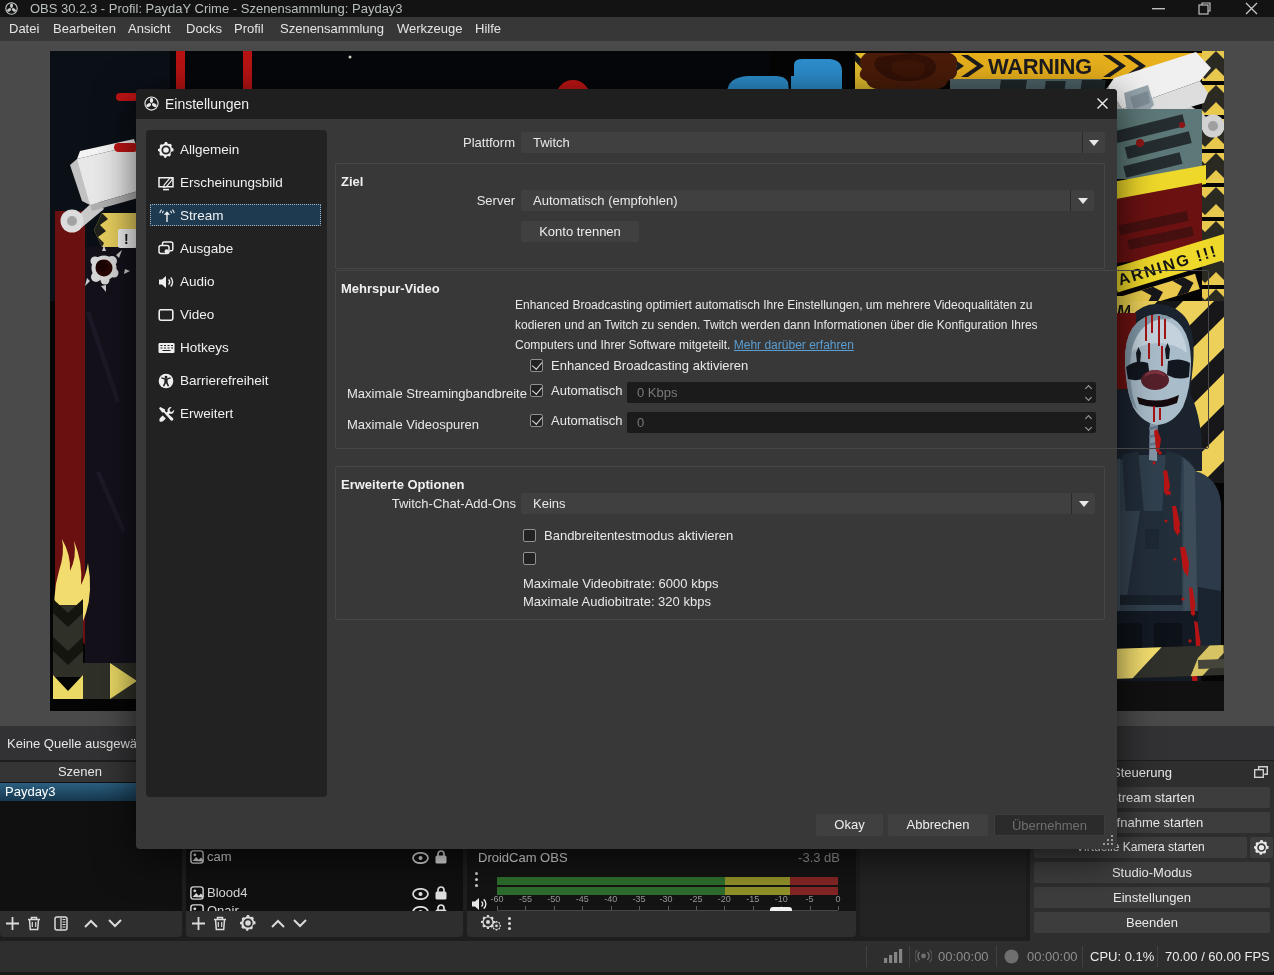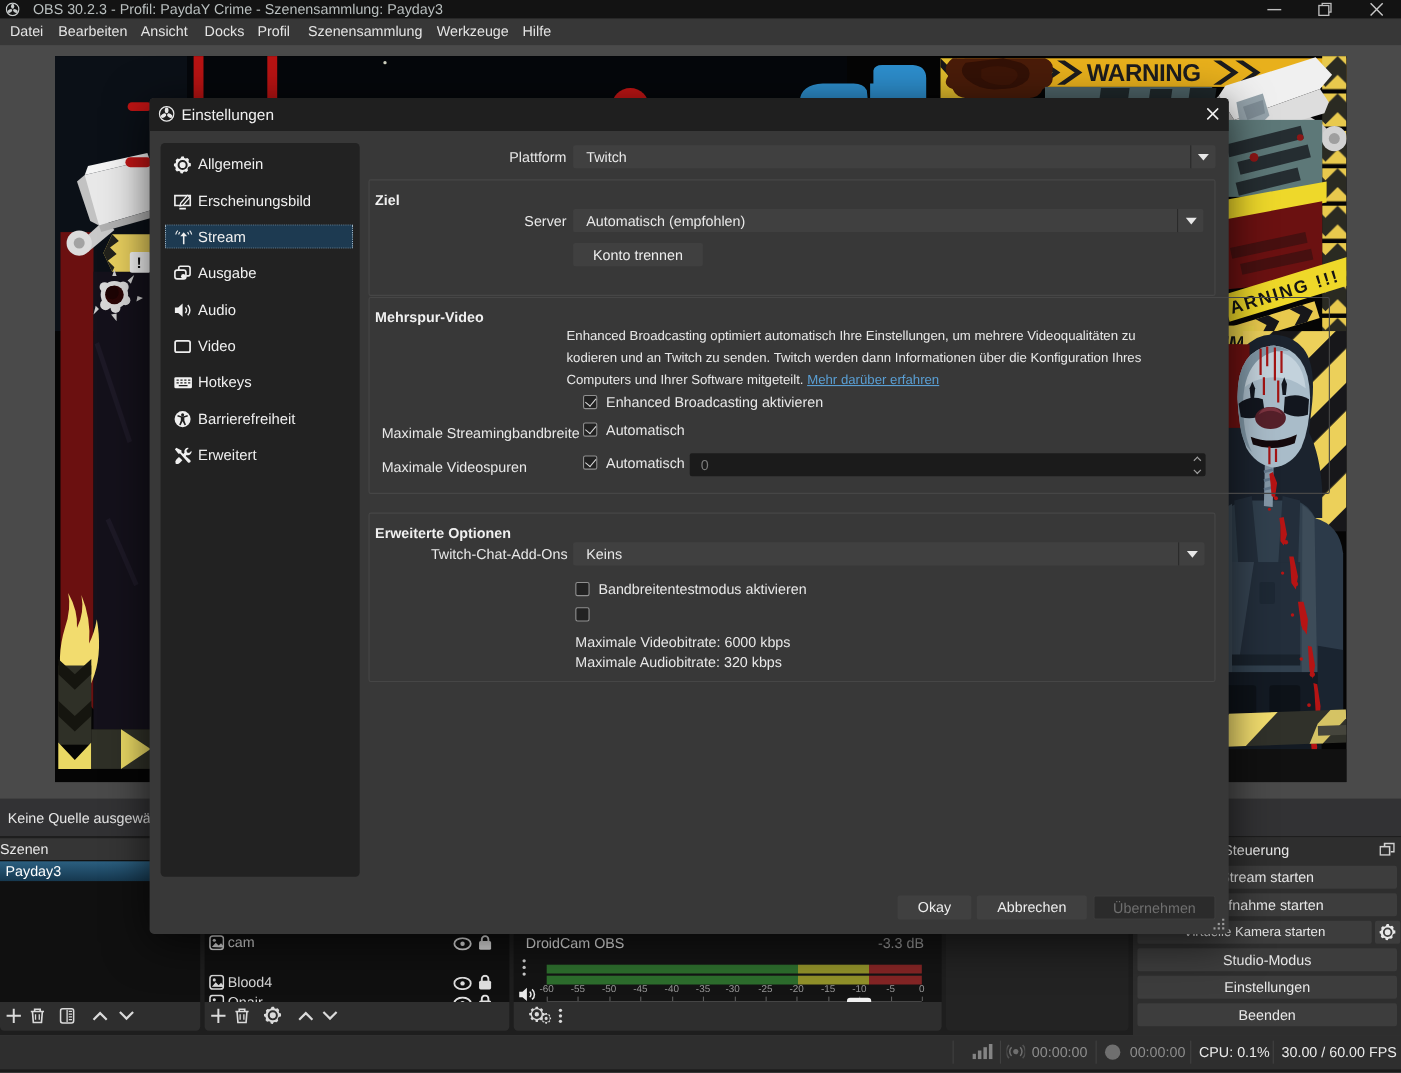--- a/index.html
+++ b/index.html
@@ -9,21 +9,21 @@
 
 #titlebar{left:0;top:0;width:1274px;height:17px;background:#131313;color:#b9bfbf;font-size:13px;line-height:17px}
 #titlebar .ttxt{position:absolute;left:30px;top:0}
 #menubar{left:0;top:17px;width:1274px;height:24px;background:#373737;font-size:13px;color:#e4e4e4}
 #menubar span{position:absolute;top:4px}
 
 #canvas{left:50px;top:51px;width:1174px;height:660px;background:#030303}
 
 #srcbar{left:0;top:726px;width:1274px;height:34px;background:#323234;font-size:13px;color:#e6e6e6}
 #dockbase{left:0;top:760px;width:1274px;height:181px;background:#1e1e1e}
-.dockhead{position:absolute;top:762px;height:20px;background:#353535;font-size:13px;color:#e6e6e6;text-align:left;line-height:20px}
+.dockhead{position:absolute;top:762px;height:20px;background:#353535;font-size:13px;color:#e6e6e6;text-align:center;line-height:20px}
 .docklist{position:absolute;top:782px;height:129px;background:#101010}
 .docktool{position:absolute;top:911px;height:26px;background:#2e2e2e;border-radius:0 0 4px 4px}
 #statusbar{left:0;top:941px;width:1274px;height:31px;background:#2e2e2e;font-size:13px}
 #statusbottom{left:0;top:972px;width:1274px;height:3px;background:#1a1a1a}
 .sdiv{position:absolute;top:946px;width:1px;height:21px;background:#414141}
 
 .ctlbtn{position:absolute;height:21px;white-space:nowrap;overflow:hidden;background:#3d3d3d;border-radius:2px;font-size:13px;color:#e8e8e8;text-align:center;line-height:21px}
 
 #dialog{left:136px;top:89px;width:981px;height:760px;background:#383838;border-radius:4px;box-shadow:0 8px 40px rgba(0,0,0,.65)}
 #dlgtitle{position:absolute;left:0;top:0;width:100%;height:30px;background:#1f1f1f;border-radius:4px 4px 0 0;color:#f0f0f0;font-size:14px}
@@ -505,21 +505,21 @@
       <path d="M4.6 3.1a5.4 5.4 0 0 0 0 7.8M12.4 3.1a5.4 5.4 0 0 1 0 7.8"></path>
       <path d="M2.3 1a8.5 8.5 0 0 0 0 12M14.7 1a8.5 8.5 0 0 1 0 12" opacity="0.55"></path>
     </g>
   </svg>
 <svg class="abs" style="left:1004px;top:949px" width="15" height="15" viewBox="0 0 15 15">
     <circle cx="7.5" cy="7.5" r="7" fill="#6f6f6f"></circle>
   </svg>
 <div class="abs" style="left:938px;top:949px;font-size:13px;color:#8d8d8d">00:00:00</div>
 <div class="abs" style="left:1027px;top:949px;font-size:13px;color:#8d8d8d">00:00:00</div>
 <div class="abs" style="left:1090px;top:949px;font-size:13px;color:#eaeaea">CPU: 0.1%</div>
-<div class="abs" style="left:1165px;top:949px;font-size:13px;color:#eaeaea">30.00 / 60.00 FPS</div>
+<div class="abs" style="left:1165px;top:949px;font-size:13px;color:#eaeaea">70.00 / 60.00 FPS</div>
 
 <div class="abs" id="dialog">
   <div id="dlgtitle">
     <svg style="position:absolute;left:8px;top:7px" width="15" height="15" viewBox="0 0 24 24">
         <circle cx="12" cy="12" r="10.5" fill="none" stroke="#e8e8e8" stroke-width="1.8"></circle>
         <g fill="#e8e8e8">
           <ellipse cx="12" cy="6.8" rx="2.7" ry="4.2"></ellipse>
           <ellipse cx="12" cy="6.8" rx="2.7" ry="4.2" transform="rotate(120 12 12)"></ellipse>
           <ellipse cx="12" cy="6.8" rx="2.7" ry="4.2" transform="rotate(240 12 12)"></ellipse>
         </g>
@@ -596,20 +596,24 @@
 
   <div class="gbox" style="left:199px;top:181px;width:874px;height:179px">
       <span class="gtitle">Mehrspur-Video</span>
     </div>
   <div class="glabel" style="left:379px;top:207px;width:600px;line-height:19.8px;font-size:12px">Enhanced Broadcasting optimiert automatisch Ihre Einstellungen, um mehrere Videoqualitäten zu<br>kodieren und an Twitch zu senden. Twitch werden dann Informationen über die Konfiguration Ihres<br>Computers und Ihrer Software mitgeteilt. <a class="lnk">Mehr darüber erfahren</a></div>
   <div class="cb on" style="left:394px;top:270px"></div>
   <div class="glabel" style="left:415px;top:269px">Enhanced Broadcasting aktivieren</div>
   <div class="glabel" style="left:211px;top:297px">Maximale Streamingbandbreite</div>
   <div class="cb on" style="left:394px;top:295px"></div>
   <div class="glabel" style="left:415px;top:294px">Automatisch</div>
+  <div class="spin" style="left:491px;top:293px;width:469px"><span class="stext">0 Kbps</span><span class="sbtns">
+        <span class="su"></span>
+        <span class="sd"></span>
+      </span></div>
   <div class="glabel" style="left:211px;top:328px">Maximale Videospuren</div>
   <div class="cb on" style="left:394px;top:325px"></div>
   <div class="glabel" style="left:415px;top:324px">Automatisch</div>
   <div class="spin" style="left:491px;top:323px;width:469px"><span class="stext">0</span><span class="sbtns">
         <span class="su"></span>
         <span class="sd"></span>
       </span></div>
 
   <div class="gbox" style="left:199px;top:377px;width:770px;height:154px">
       <span class="gtitle">Erweiterte Optionen</span>

